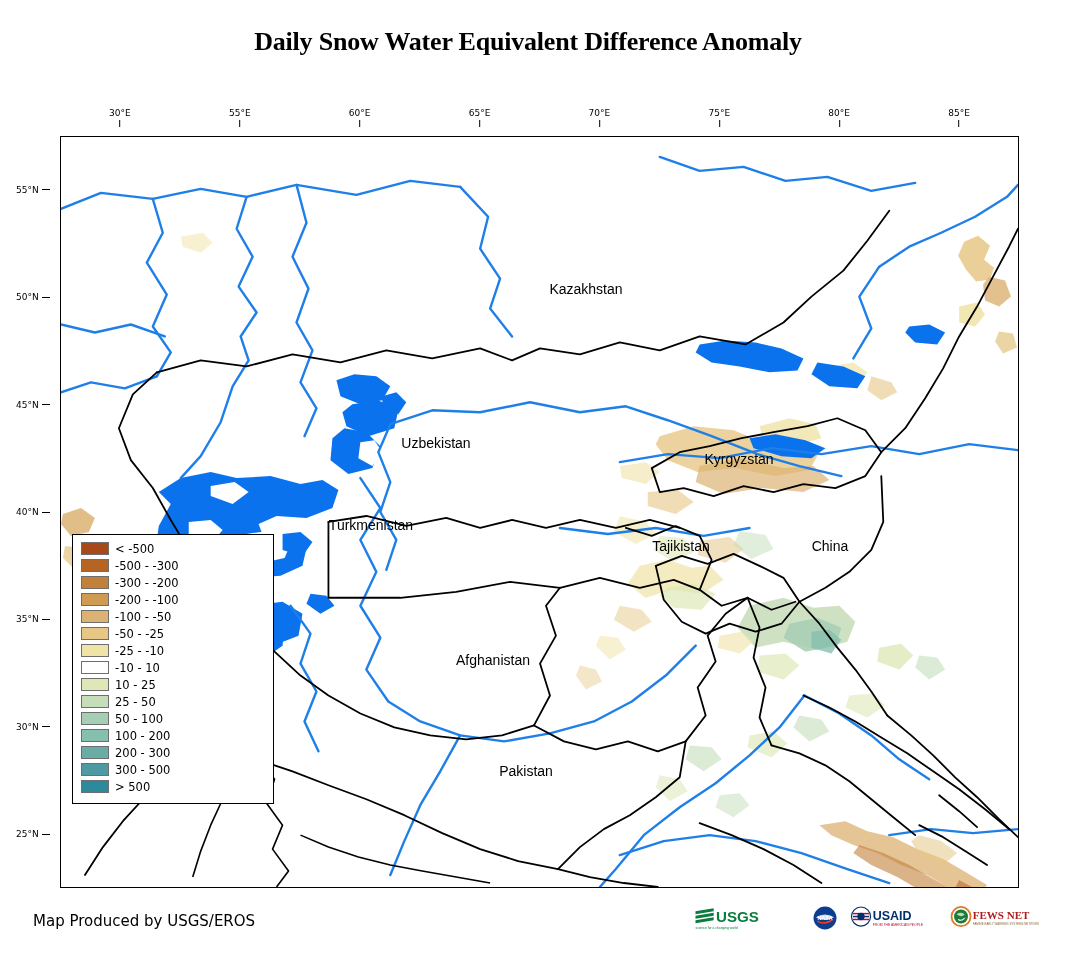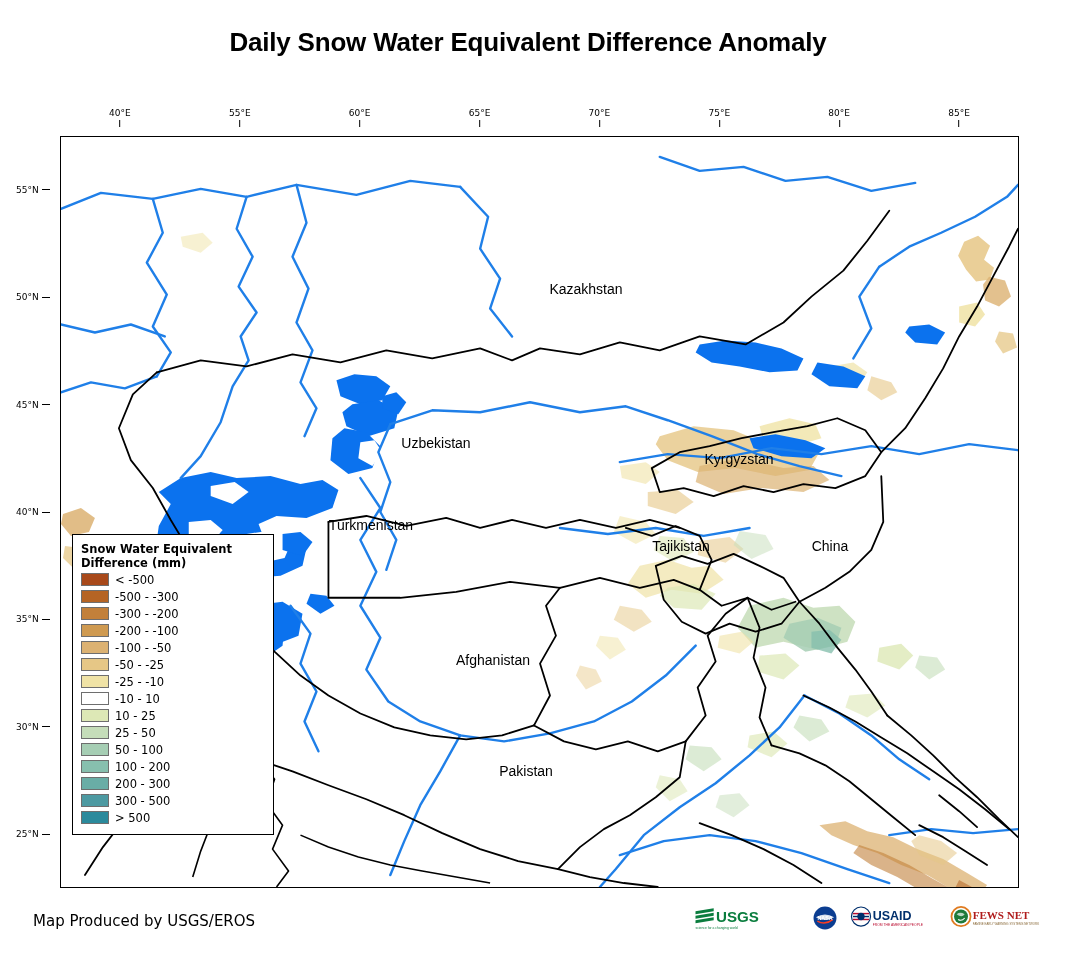--- a/index.html
+++ b/index.html
@@ -15,20 +15,21 @@
     overflow: hidden;
     position: relative;
   }
 
   
   #title-block {
     position: absolute;
     top: 0; left: 0;
     width: 1056px;
     text-align: center;
+    font-family: Liberation Serif, serif;
   }
   #main-title {
     font-size: 26px;
     font-weight: bold;
     letter-spacing: -0.2px;
     margin-top: 28px;
     line-height: 1.1;
   }
   #sub-title {
     font-size: 22px;
@@ -164,21 +165,21 @@
   .logo { height: 26px; display: block; }
 </style>
 </head>
 <body>
 
 <div id="title-block">
   <div id="main-title">Daily Snow Water Equivalent Difference Anomaly</div>
 </div>
 
 <div id="lon-axis">
-    <div class="tick-lon" style="left: 119.938px; top: 108px;"><span>40°E</span><span class="tick-mark"></span></div>
+    <div class="tick-lon" style="left: 119.938px; top: 108px;"><span>30°E</span><span class="tick-mark"></span></div>
     <div class="tick-lon" style="left: 239.812px; top: 108px;"><span>55°E</span><span class="tick-mark"></span></div>
     <div class="tick-lon" style="left: 359.688px; top: 108px;"><span>60°E</span><span class="tick-mark"></span></div>
     <div class="tick-lon" style="left: 479.562px; top: 108px;"><span>65°E</span><span class="tick-mark"></span></div>
     <div class="tick-lon" style="left: 599.438px; top: 108px;"><span>70°E</span><span class="tick-mark"></span></div>
     <div class="tick-lon" style="left: 719.312px; top: 108px;"><span>75°E</span><span class="tick-mark"></span></div>
     <div class="tick-lon" style="left: 839.188px; top: 108px;"><span>80°E</span><span class="tick-mark"></span></div>
     <div class="tick-lon" style="left: 959.062px; top: 108px;"><span>85°E</span><span class="tick-mark"></span></div>
   </div>
 <div id="lat-axis">
     <div class="tick-lat" style="left: 16px; top: 189.714px;">
@@ -396,24 +397,20 @@
   <div class="country-label" style="left:375px; top:306px;">Uzbekistan</div>
   <div class="country-label" style="left:310px; top:388px;">Turkmenistan</div>
   <div class="country-label" style="left:678px; top:322px;">Kyrgyzstan</div>
   <div class="country-label" style="left:620px; top:409px;">Tajikistan</div>
   <div class="country-label" style="left:769px; top:409px;">China</div>
   <div class="country-label" style="left:432px; top:523px;">Afghanistan</div>
   <div class="country-label" style="left:465px; top:634px;">Pakistan</div>
 </div>
 
 <div id="legend">
-  <div id="legend-title">
-    <div>Snow Water Equivalent</div>
-    <div>Difference (mm)</div>
-  </div>
   <div id="legend-rows">
       <div class="legend-row">
         <span class="legend-swatch" style="background: rgb(168, 73, 26);"></span>
         <span class="legend-text">&lt; -500</span>
       </div>
       <div class="legend-row">
         <span class="legend-swatch" style="background: rgb(181, 100, 36);"></span>
         <span class="legend-text">-500 - -300</span>
       </div>
       <div class="legend-row">

